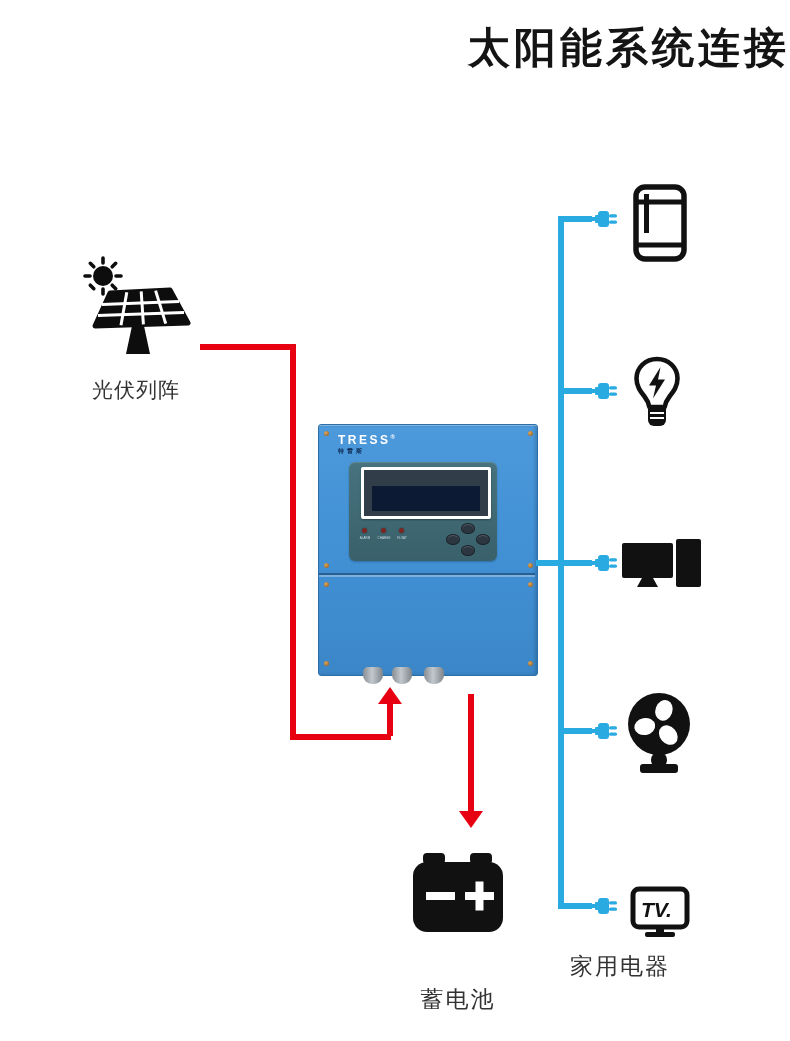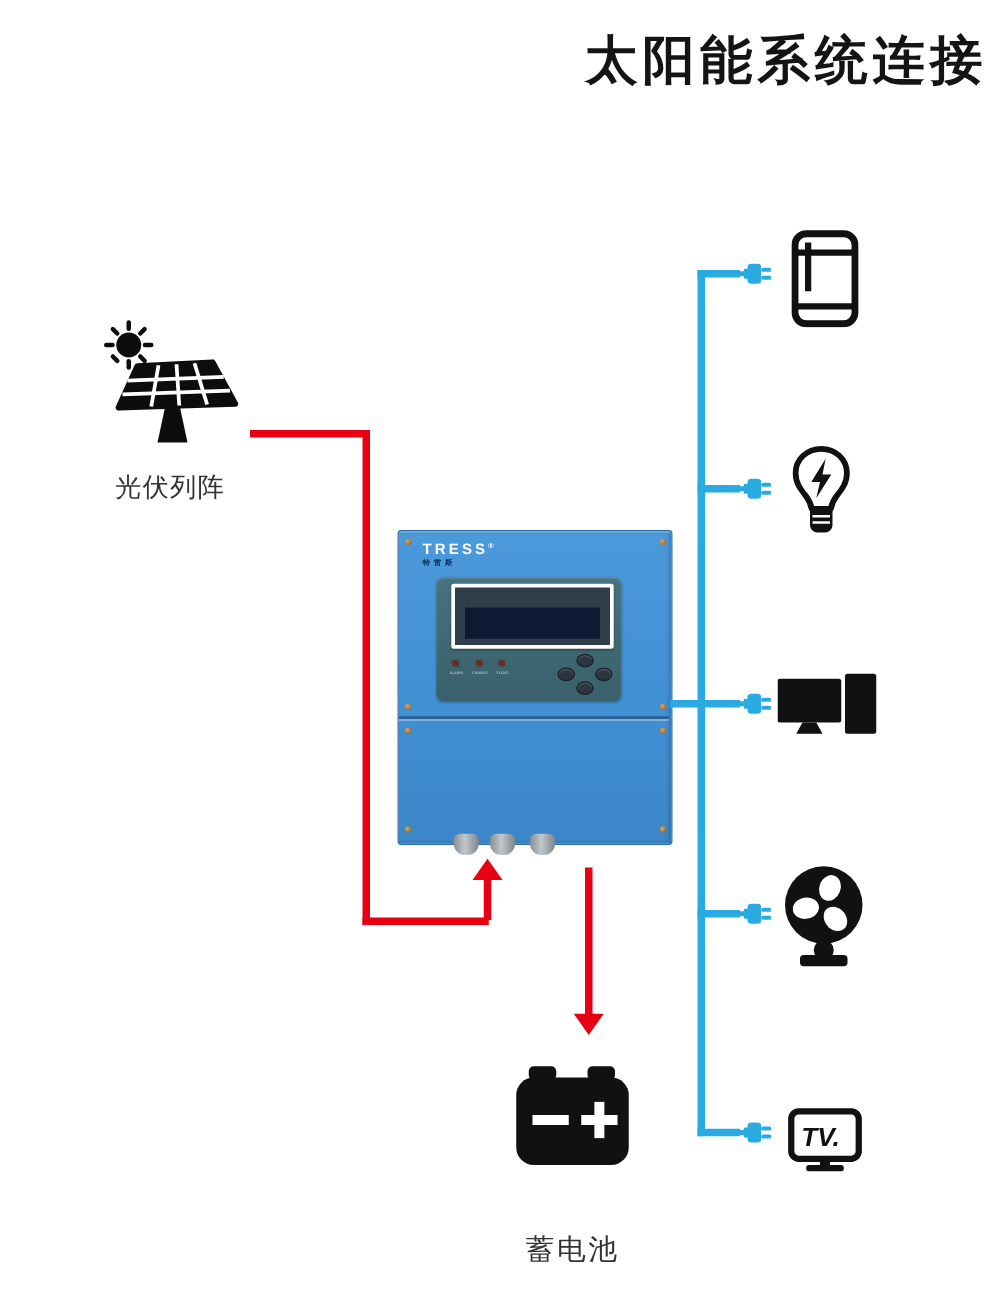--- a/index.html
+++ b/index.html
@@ -202,14 +202,15 @@
   <svg class="abs" style="left:410px;top:845px;" width="96" height="92" viewBox="0 0 96 92">
     <rect x="13" y="8" width="22" height="11" rx="4" fill="#111"></rect>
     <rect x="60" y="8" width="22" height="11" rx="4" fill="#111"></rect>
     <rect x="3" y="17" width="90" height="70" rx="14" fill="#111"></rect>
     <rect x="16" y="47" width="29" height="8" fill="#fff"></rect>
     <rect x="55" y="47" width="29" height="8" fill="#fff"></rect>
     <rect x="65.5" y="36.5" width="8" height="29" fill="#fff"></rect>
   </svg>
 
   <div class="abs big-label" style="left:410px;top:984px;width:96px;">蓄电池</div>
+  <div class="abs big-label" style="left:556px;top:951px;width:128px;">家用电器</div>
 
 </div>
 
 </body></html>

